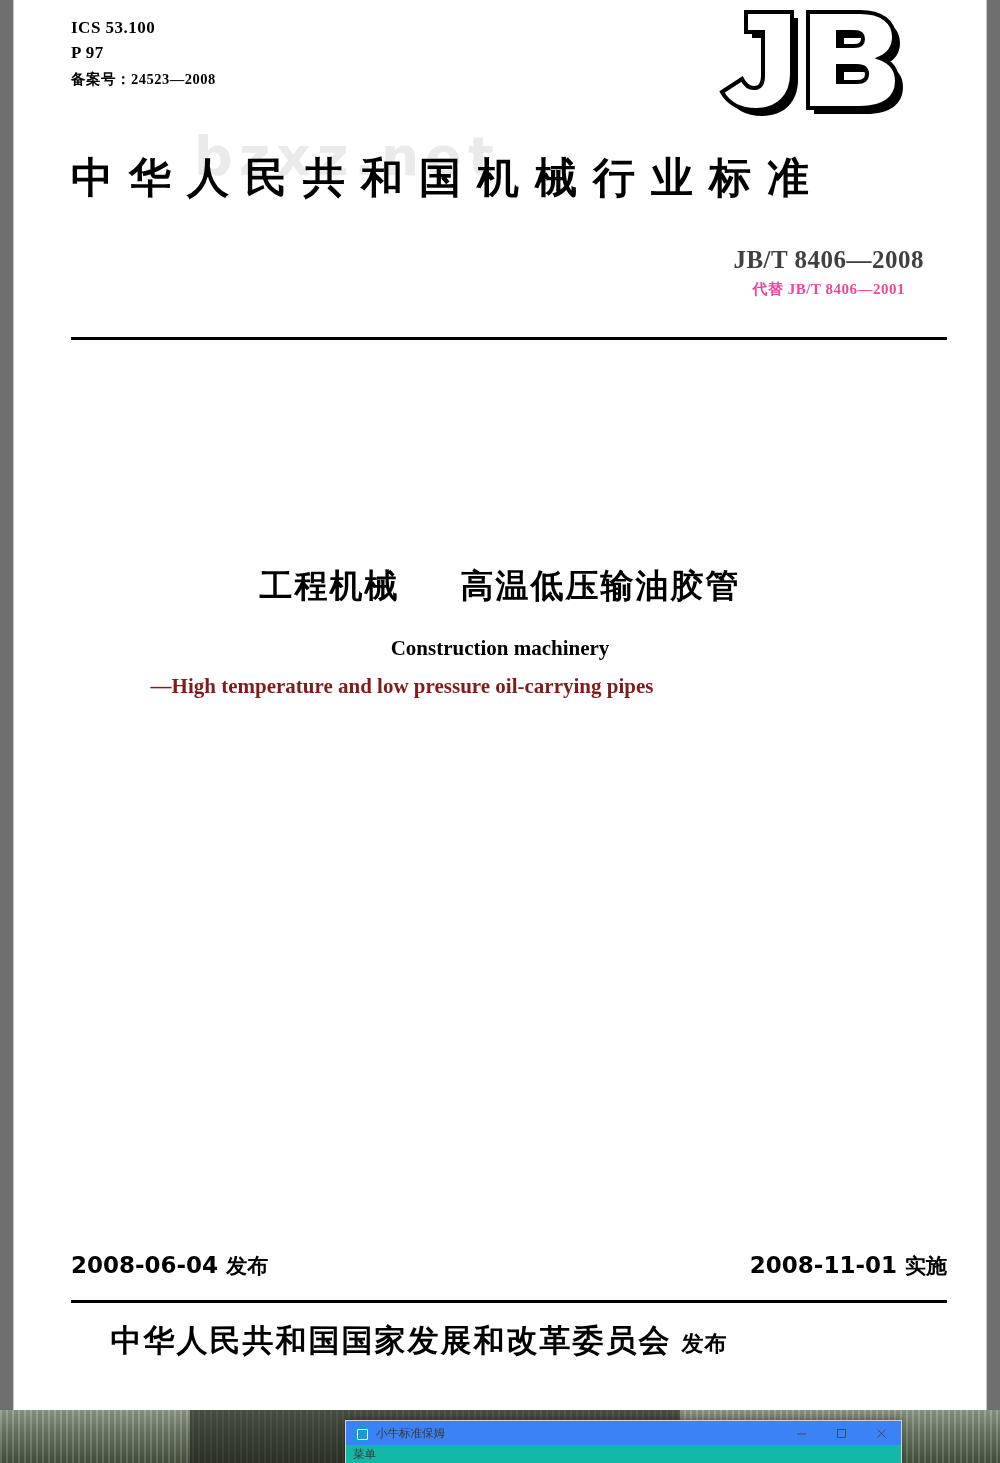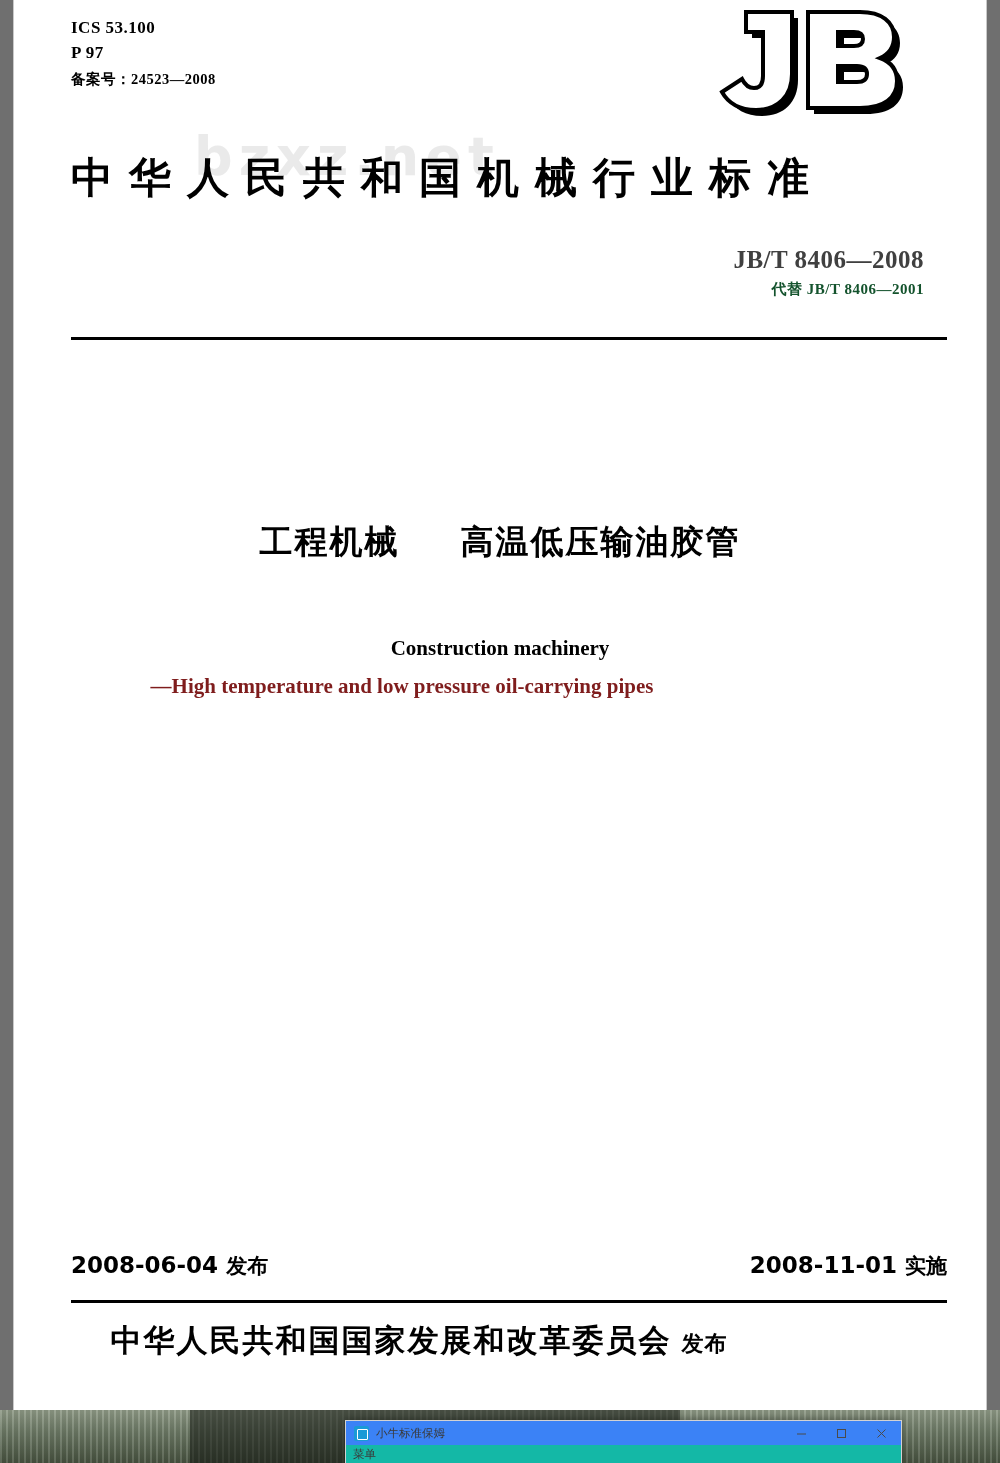--- a/index.html
+++ b/index.html
@@ -102,22 +102,23 @@
     font-weight: 700;
     font-size: 25px;
     letter-spacing: 0.5px;
     color: #404040;
   }
   .std-no .sub {
     margin-top: 6px;
     font-family: "Liberation Serif", serif;
     font-weight: 700;
     font-size: 15px;
-    color: #14532d;
-    letter-spacing: 0.5px;
+    color: #ec4899;
+    letter-spacing: 0.5px;
+    text-align: center;
   }
 
   
   .rule-top {
     position: absolute;
     left: 57px;
     top: 337px;
     width: 876px;
     height: 3px;
     background: #000;
@@ -128,21 +129,21 @@
     top: 1300px;
     width: 876px;
     height: 3px;
     background: #000;
   }
 
   
   .subject-cn {
     position: absolute;
     left: 0;
-    top: 520px;
+    top: 564px;
     width: 972px;
     text-align: center;
     font-family: "DejaVu Sans", "Liberation Sans", sans-serif;
     font-weight: 700;
     font-size: 33px;
     letter-spacing: 2px;
     color: #000;
   }
   .subject-cn .gap { display: inline-block; width: 34px; }
 

